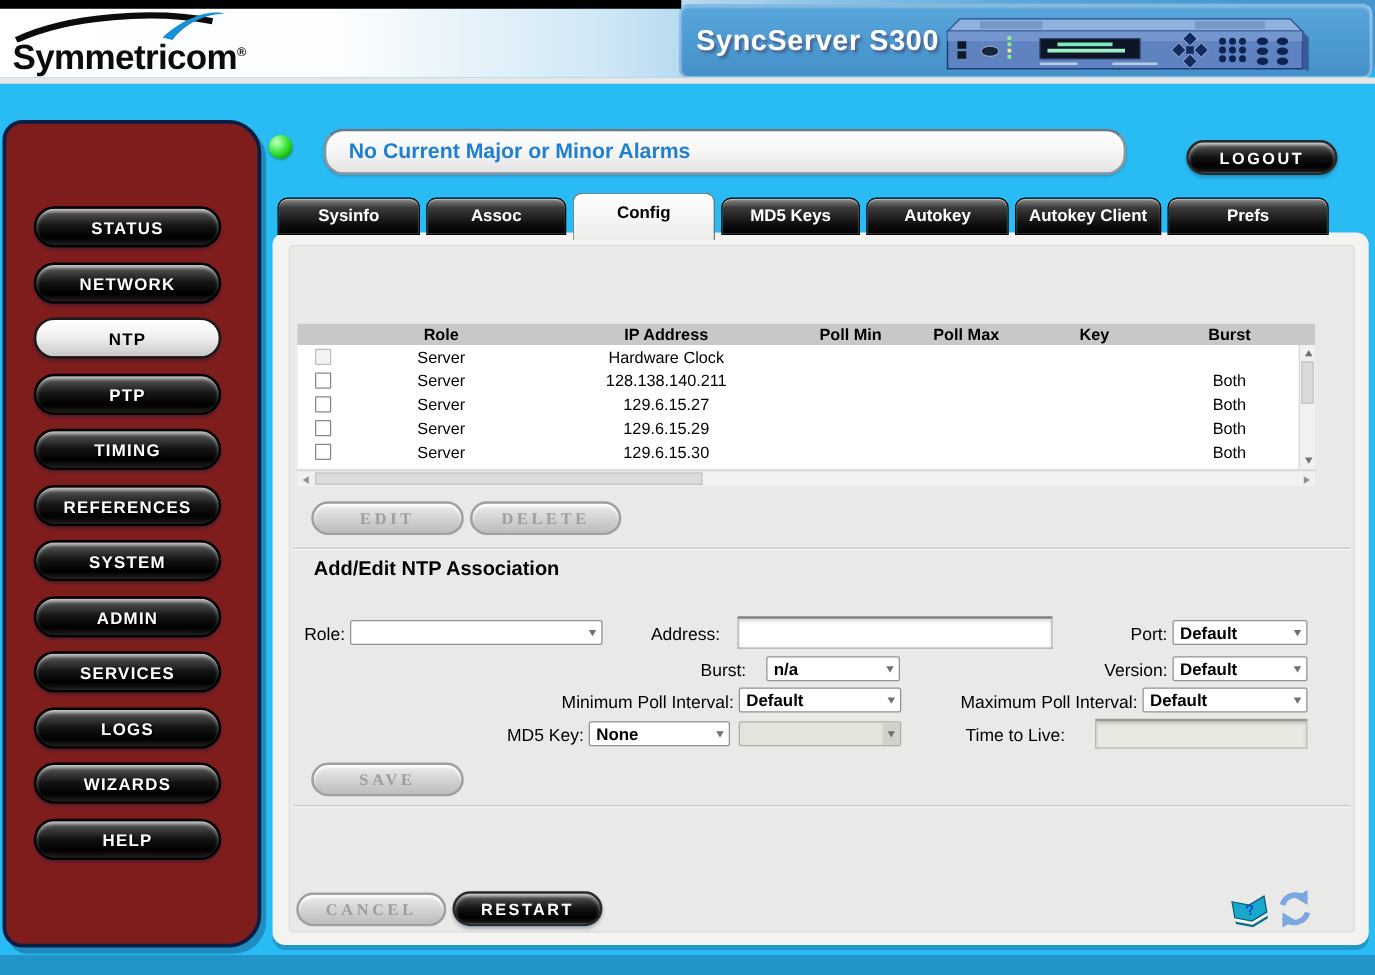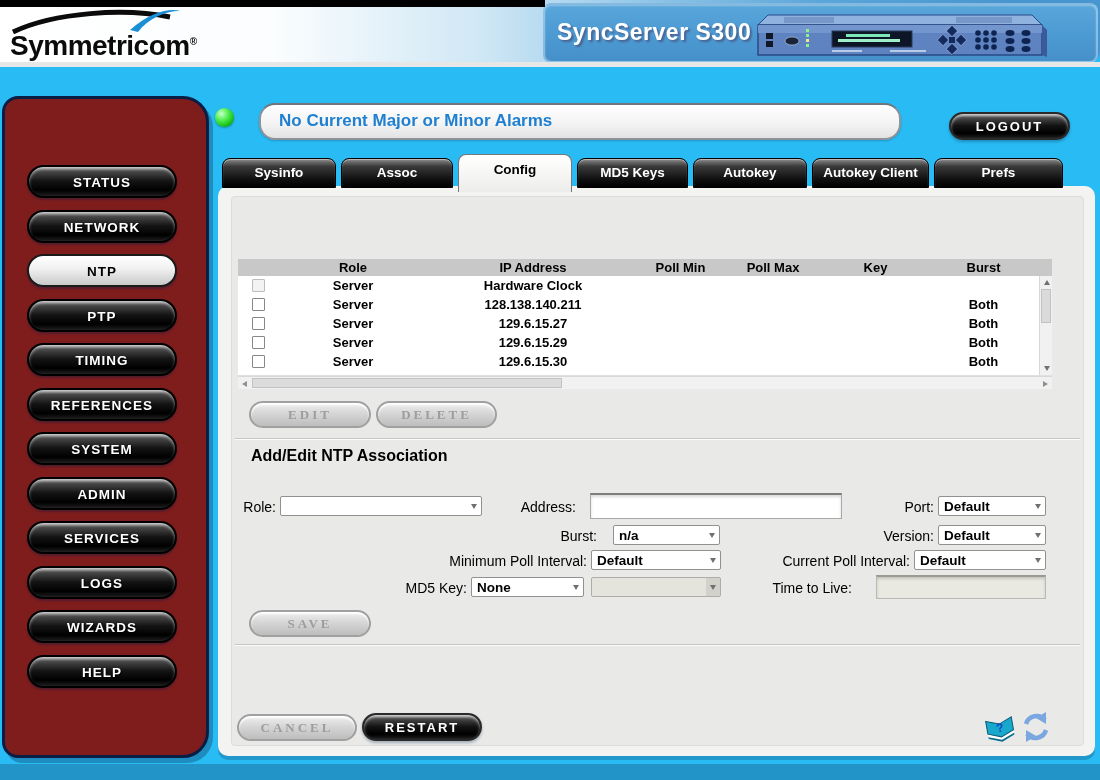--- a/index.html
+++ b/index.html
@@ -74,21 +74,21 @@
   .sec-title{position:absolute;left:19px;font-size:16px;font-weight:bold;color:#000;margin:0;}
   .divider{position:absolute;left:3px;width:845px;height:1px;background:#c6c6c4;box-shadow:0 1px 0 #fbfbfa;}
 
   
   .tbl{position:absolute;left:6px;top:62px;width:814px;}
   .tbl-head{display:grid;grid-template-columns:40px 150px 210px 85px 100px 105px 111px 13px;
     height:17px;background:#c8c8c8;}
   .th{font-size:13px;font-weight:bold;color:#000;text-align:center;line-height:17px;overflow:hidden;}
   .tbl-body{position:relative;width:814px;height:99px;background:#fff;border-bottom:1px solid #e0e0e0;}
   .tr{display:grid;grid-template-columns:40px 150px 210px 85px 100px 105px 111px;height:19px;}
-  .td{font-size:13px;font-weight:bold;color:#000;text-align:center;line-height:19px;overflow:hidden;}
+  .td{font-size:13px;font-weight:normal;color:#000;text-align:center;line-height:19px;overflow:hidden;}
   .checkbox{display:inline-block;width:11px;height:11px;margin-top:3px;border:1px solid #878787;background:#fff;border-radius:1px;}
   .checkbox.disabled{border-color:#bdbdbd;background:#f3f3f3;}
   .vscroll{position:absolute;right:0;top:0;width:13px;height:99px;background:#f1f1f1;border-left:1px solid #d8d8d8;box-sizing:border-box;}
   .vthumb{position:absolute;left:1px;top:13px;width:10px;height:34px;background:#dadada;border:1px solid #c2c2c2;box-sizing:border-box;}
   .hscroll{position:relative;width:814px;height:13px;background:#f1f1f1;border-top:1px solid #d8d8d8;box-sizing:border-box;}
   .hthumb{position:absolute;left:14px;top:1px;width:310px;height:10px;background:#dcdcdc;border:1px solid #c2c2c2;box-sizing:border-box;}
   .sarrow{position:absolute;width:13px;height:13px;display:flex;align-items:center;justify-content:center;}
   .tri-up{width:0;height:0;border-left:3px solid transparent;border-right:3px solid transparent;border-bottom:5px solid #707070;}
   .tri-down{width:0;height:0;border-left:3px solid transparent;border-right:3px solid transparent;border-top:5px solid #707070;}
   .tri-left{width:0;height:0;border-top:3px solid transparent;border-bottom:3px solid transparent;border-right:5px solid #909090;}
@@ -328,21 +328,21 @@
           </span>
       </div>
 
       <span class="flabel" style="left:180px;width:175px;top:356px">Minimum Poll Interval:</span>
       <div class="fselect" style="left:359px;top:353px;width:130px">
         <span class="sel-val">Default</span>
         <span class="sel-arrow">
             <span class="tri-down"></span>
           </span>
       </div>
-      <span class="flabel" style="left:500px;width:178px;top:356px">Current Poll Interval:</span>
+      <span class="flabel" style="left:500px;width:178px;top:356px">Maximum Poll Interval:</span>
       <div class="fselect" style="left:682px;top:353px;width:132px">
         <span class="sel-val">Default</span>
         <span class="sel-arrow">
             <span class="tri-down"></span>
           </span>
       </div>
 
       <span class="flabel" style="left:160px;width:75px;top:383px">MD5 Key:</span>
       <div class="fselect" style="left:239px;top:380px;width:113px">
         <span class="sel-val">None</span>

